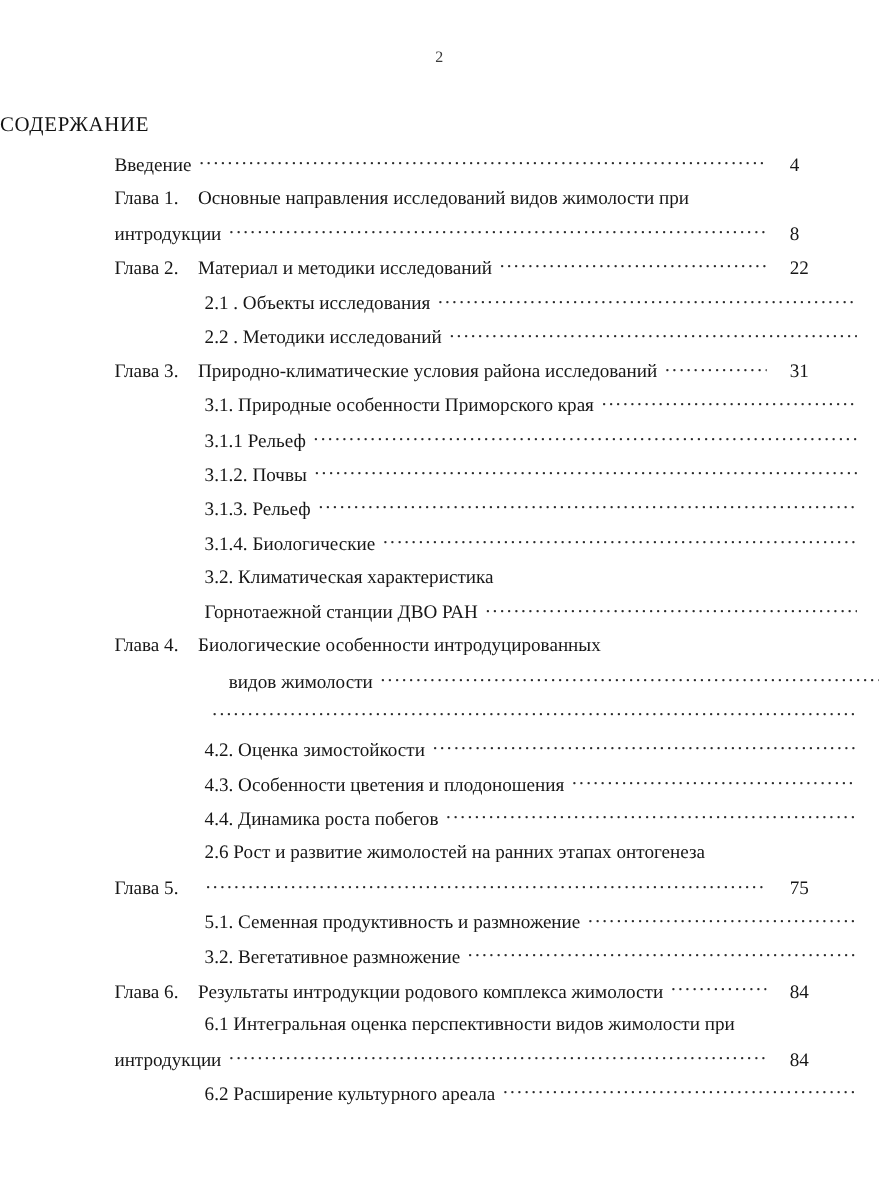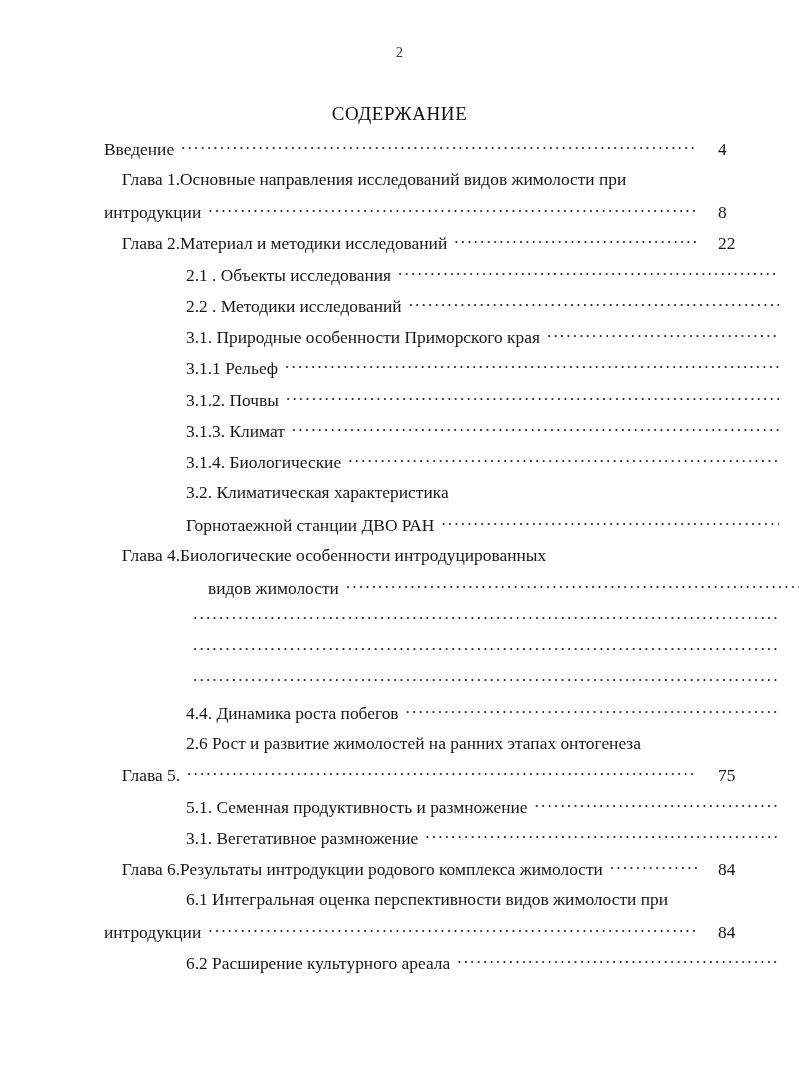--- a/index.html
+++ b/index.html
@@ -33,21 +33,21 @@
     color: #3a3a3a;
     letter-spacing: 0.2px;
   }
 
   
   .toc-title {
     position: absolute;
     top: 103px;
     left: 0;
     width: 799px;
-    text-align: center;
+    text-align: left;
     font-size: 19px;
     letter-spacing: 0.6px;
     color: #111;
   }
 
   
   .toc {
     position: absolute;
     top: 138px;
     left: 104px;
@@ -69,21 +69,20 @@
   .lvl-1  { padding-left: 82px; }
   .lvl-w  { padding-left: 0px; }   
   .lvl-wi { padding-left: 82px; }  
   .lvl-wc { padding-left: 104px; } 
 
   
   .chap-num {
     display: inline-block;
     min-width: 76px;
     flex: 0 0 auto;
-    text-align: right;
   }
 
   .entry-label {
     flex: 0 0 auto;
   }
 
   
   .leader {
     flex: 1 1 auto;
     overflow: hidden;
@@ -152,37 +151,43 @@
       <div class="toc-entry lvl-1">
         <span class="entry-label">2.1 . Объекты исследования</span>
         <span class="leader"></span>
         <span class="page-num">22</span>
       </div>
       <div class="toc-entry lvl-1">
         <span class="entry-label">2.2 . Методики исследований</span>
         <span class="leader"></span>
         <span class="page-num">23</span>
       </div>
+      <div class="toc-entry lvl-0">
+        <span class="chap-num">Глава 3.</span>
+        <span class="entry-label">Природно-климатические условия района исследований</span>
+        <span class="leader"></span>
+        <span class="page-num">31</span>
+      </div>
       <div class="toc-entry lvl-1">
         <span class="entry-label">3.1. Природные особенности Приморского края</span>
         <span class="leader"></span>
         <span class="page-num">31</span>
       </div>
       <div class="toc-entry lvl-1">
         <span class="entry-label">3.1.1 Рельеф</span>
         <span class="leader"></span>
         <span class="page-num">31</span>
       </div>
       <div class="toc-entry lvl-1">
         <span class="entry-label">3.1.2. Почвы</span>
         <span class="leader"></span>
         <span class="page-num">32</span>
       </div>
       <div class="toc-entry lvl-1">
-        <span class="entry-label">3.1.3. Климат</span>
+        <span class="entry-label">3.1.3. Рельеф</span>
         <span class="leader"></span>
         <span class="page-num">32</span>
       </div>
       <div class="toc-entry lvl-1">
         <span class="entry-label">3.1.4. Биологические</span>
         <span class="leader"></span>
         <span class="page-num">35</span>
       </div>
       <div class="toc-entry lvl-1">
         <span class="entry-label">3.2. Климатическая характеристика</span>
@@ -202,24 +207,26 @@
       </div>
       <div class="toc-entry lvl-wc">
         <span class="entry-label">видов жимолости</span>
         <span class="leader"></span>
       </div>
       <div class="toc-entry lvl-1">
         <span class="leader"></span>
         <span class="page-num">39</span>
       </div>
       <div class="toc-entry lvl-1">
+        <span class="entry-label">4.2. Оценка зимостойкости</span>
         <span class="leader"></span>
         <span class="page-num">46</span>
       </div>
       <div class="toc-entry lvl-1">
+        <span class="entry-label">4.3. Особенности цветения и плодоношения</span>
         <span class="leader"></span>
         <span class="page-num">50</span>
       </div>
       <div class="toc-entry lvl-1">
         <span class="entry-label">4.4. Динамика роста побегов</span>
         <span class="leader"></span>
         <span class="page-num">54</span>
       </div>
       <div class="toc-entry lvl-1">
         <span class="entry-label">2.6 Рост и развитие жимолостей на ранних этапах онтогенеза</span>
@@ -230,21 +237,21 @@
         <span class="chap-num">Глава 5.</span>
         <span class="leader"></span>
         <span class="page-num">75</span>
       </div>
       <div class="toc-entry lvl-1">
         <span class="entry-label">5.1. Семенная продуктивность и размножение</span>
         <span class="leader"></span>
         <span class="page-num">75</span>
       </div>
       <div class="toc-entry lvl-1">
-        <span class="entry-label">3.1. Вегетативное размножение</span>
+        <span class="entry-label">3.2. Вегетативное размножение</span>
         <span class="leader"></span>
         <span class="page-num">79</span>
       </div>
       <div class="toc-entry lvl-0">
         <span class="chap-num">Глава 6.</span>
         <span class="entry-label">Результаты интродукции  родового комплекса жимолости</span>
         <span class="leader"></span>
         <span class="page-num">84</span>
       </div>
       <div class="toc-entry lvl-1">

